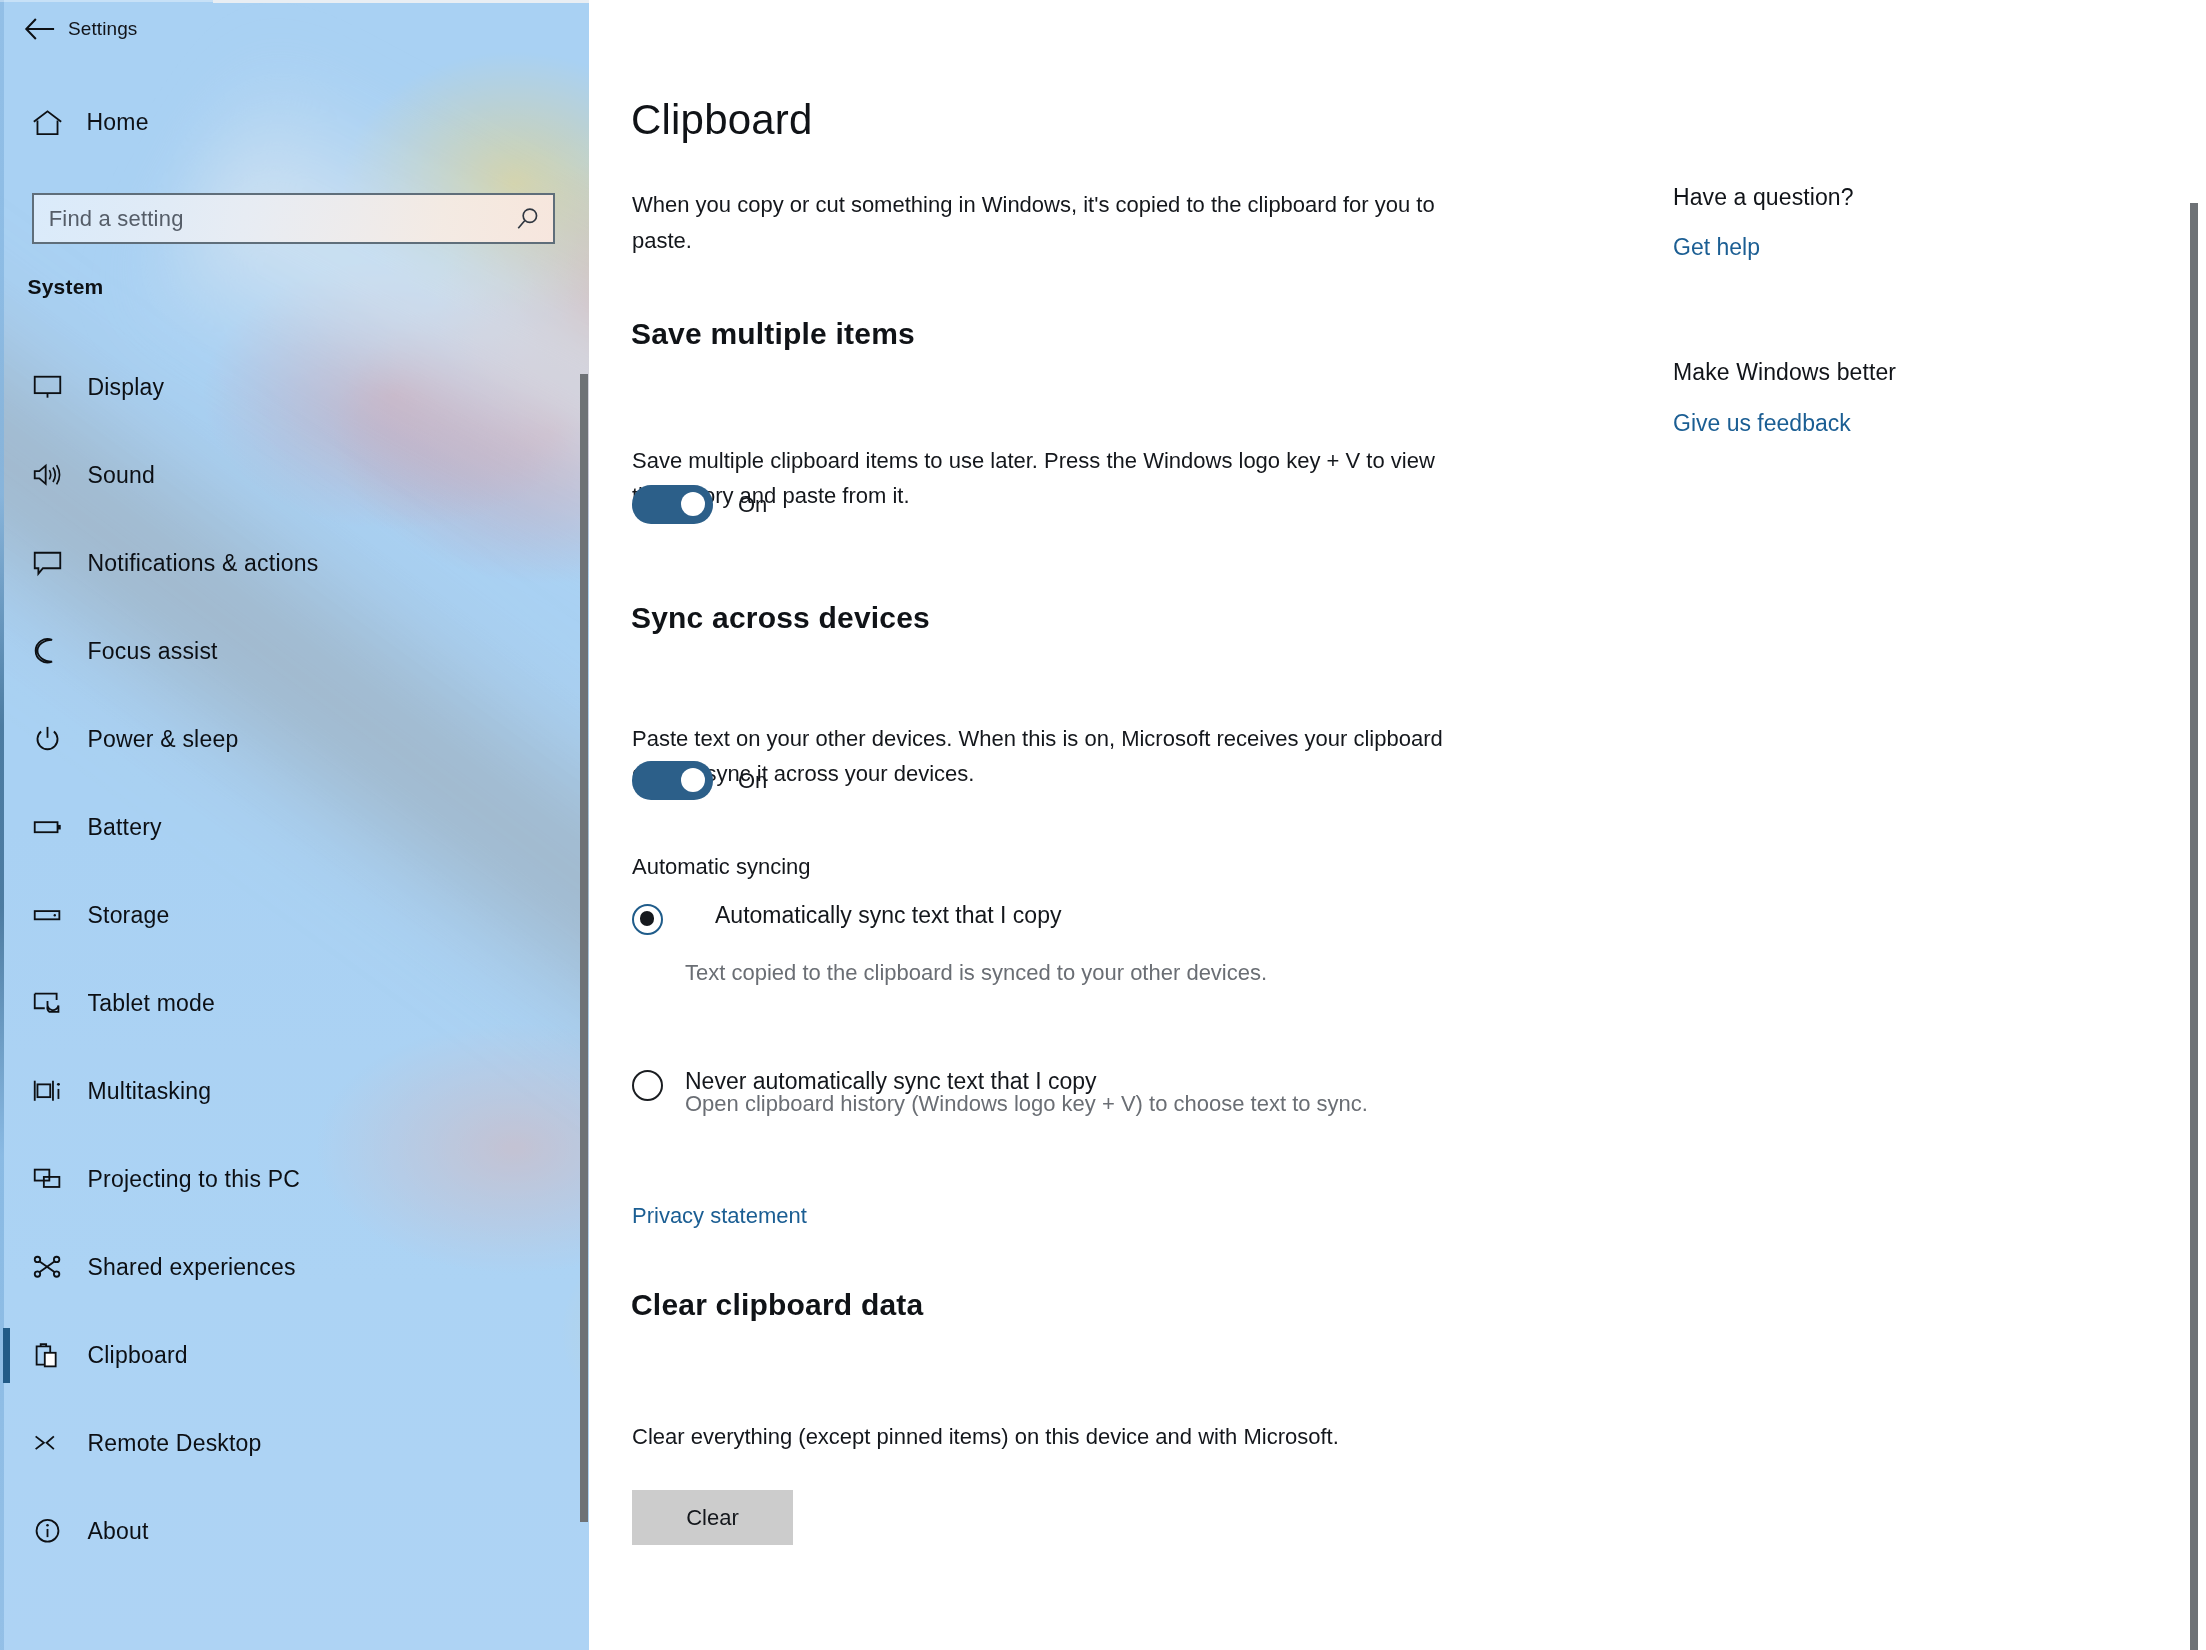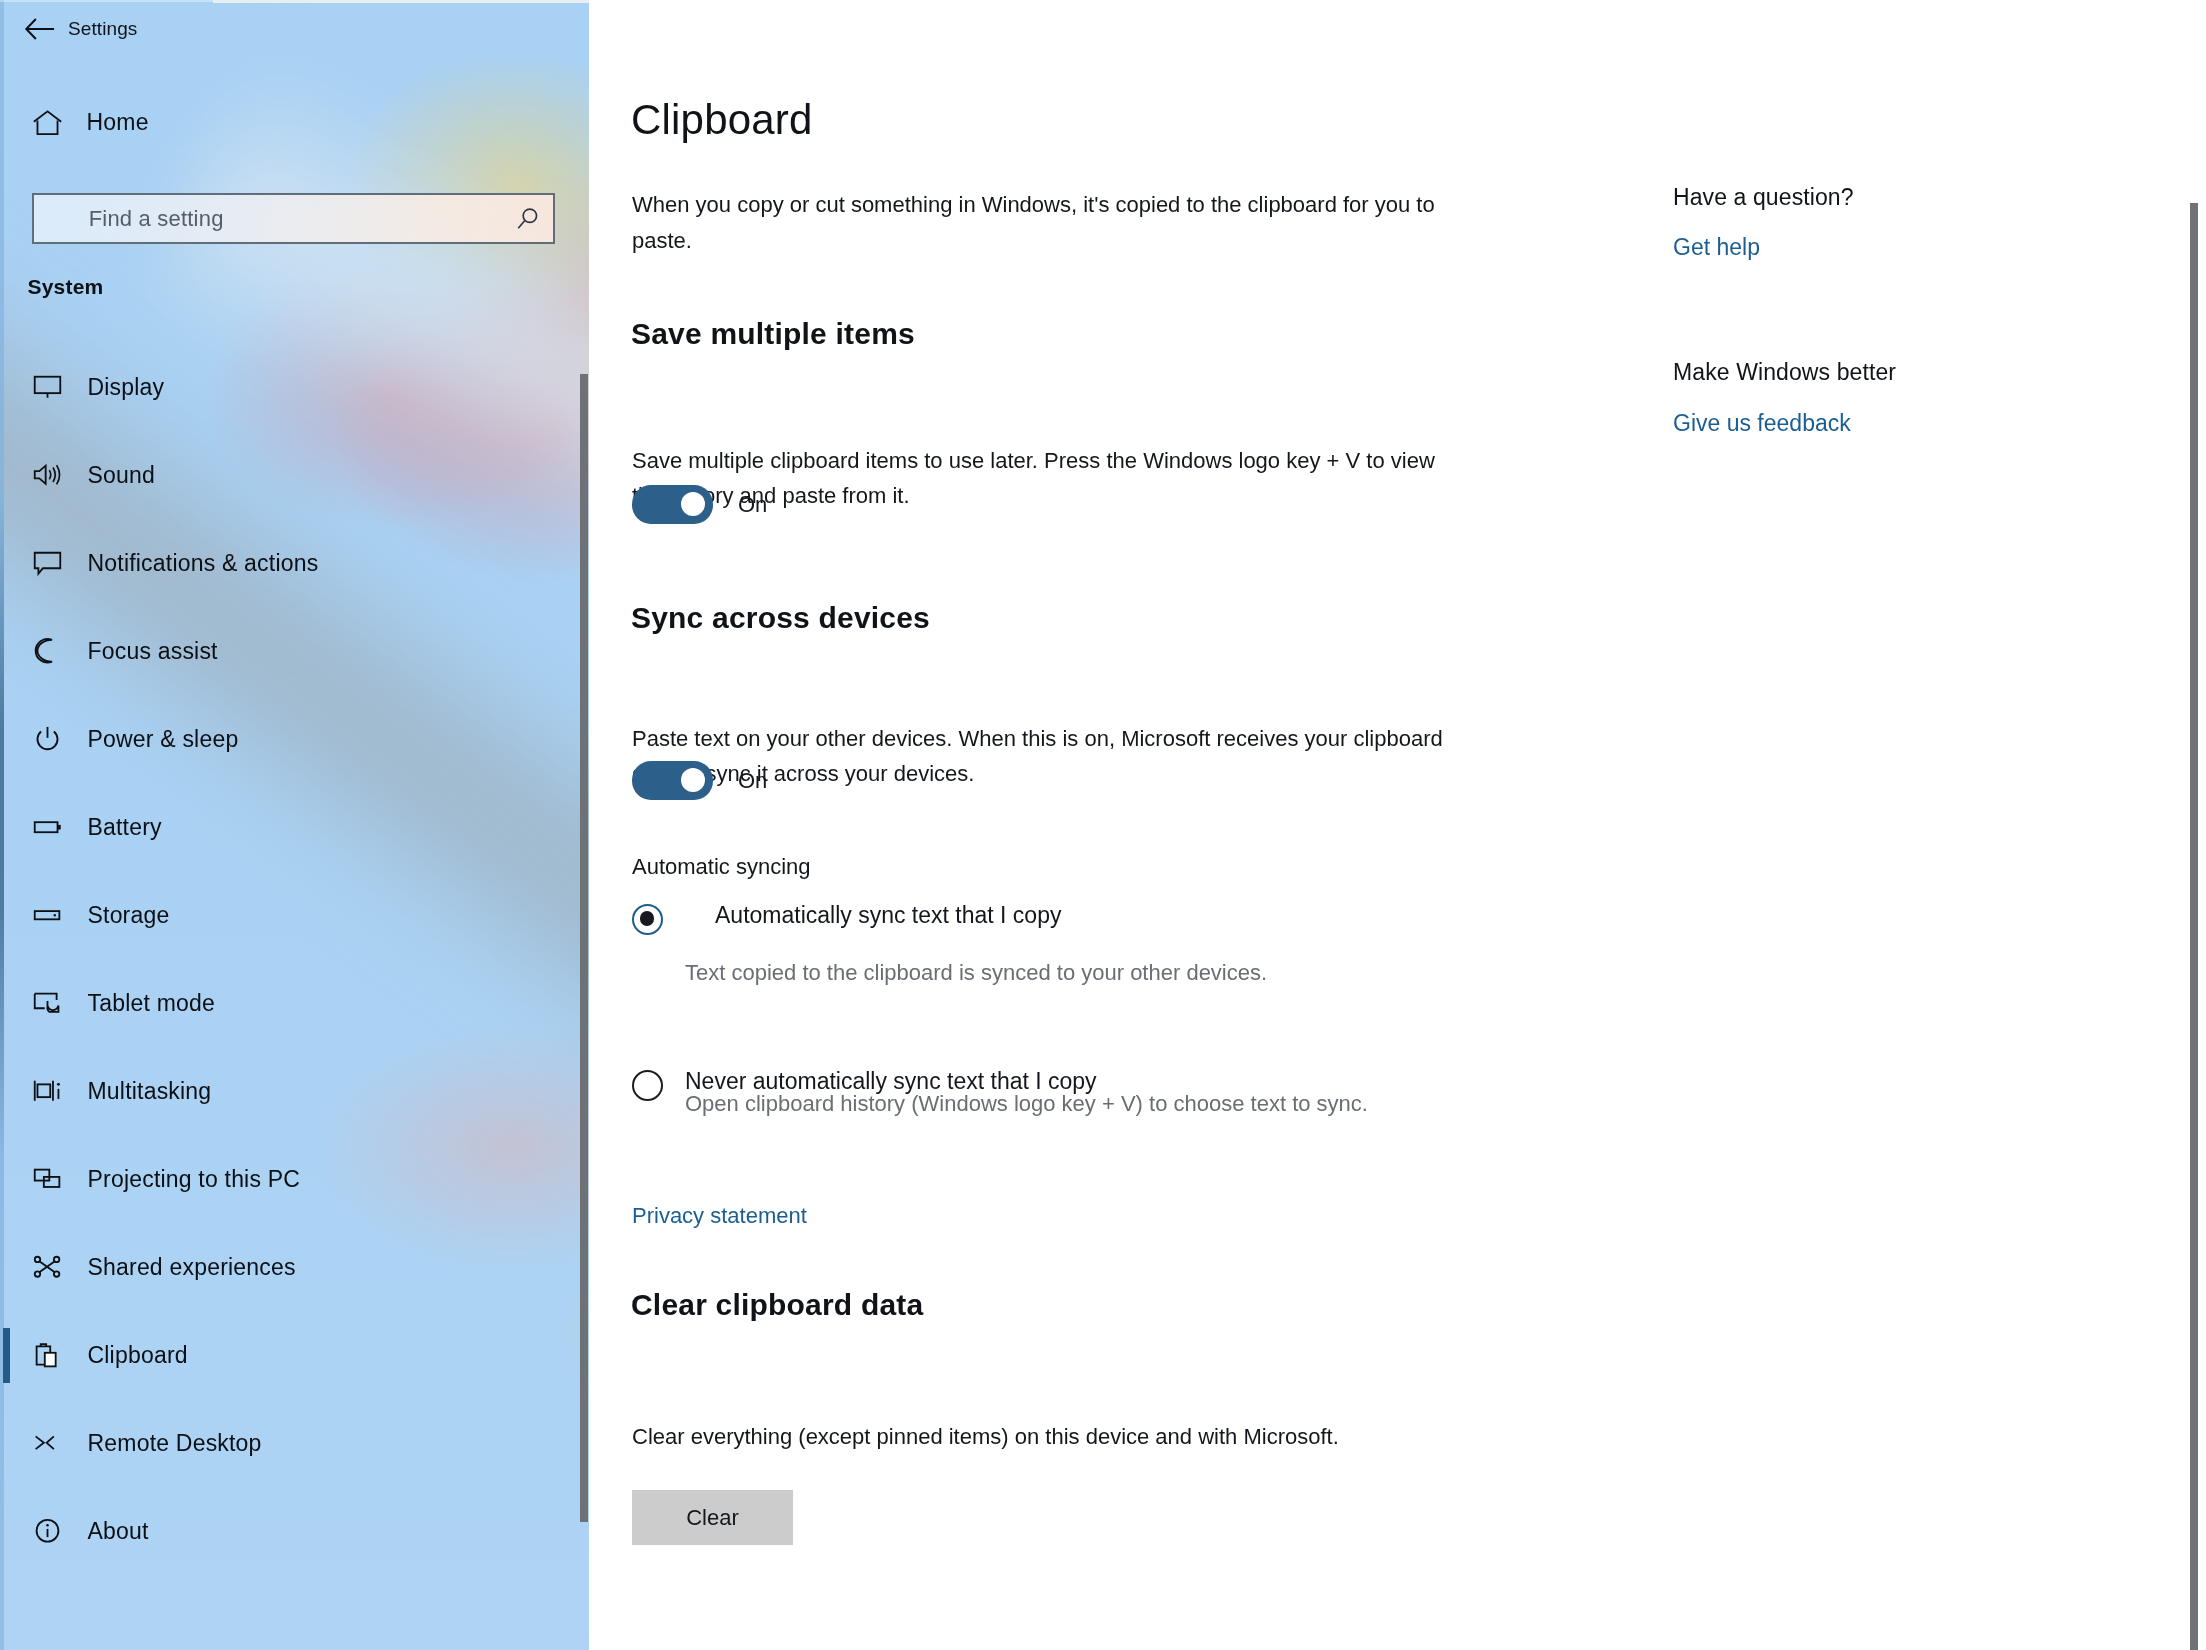--- a/index.html
+++ b/index.html
@@ -124,21 +124,20 @@
 
   
   .search-box {
     position: absolute;
     left: 32px; top: 193px;
     width: 523px; height: 51px;
     border: 2.8px solid #5f6e7a;
     background: linear-gradient(105deg, rgba(226,239,252,0.86) 0%, rgba(236,238,243,0.88) 42%, rgba(248,236,228,0.90) 78%, rgba(250,232,224,0.92) 100%);
     display: flex; align-items: center;
     cursor: text;
-    padding-left: 40px;
   }
   .search-input {
     flex: 1;
     border: none; outline: none; background: transparent;
     font-family: "Liberation Sans", sans-serif;
     font-size: 22px;
     color: #3d4450;
     padding-left: 14.7px;
     letter-spacing: 0.2px;
   }

